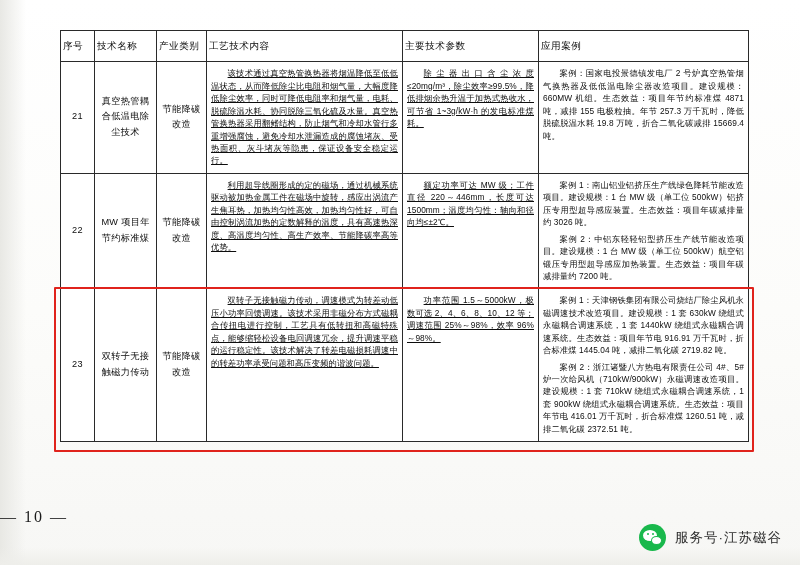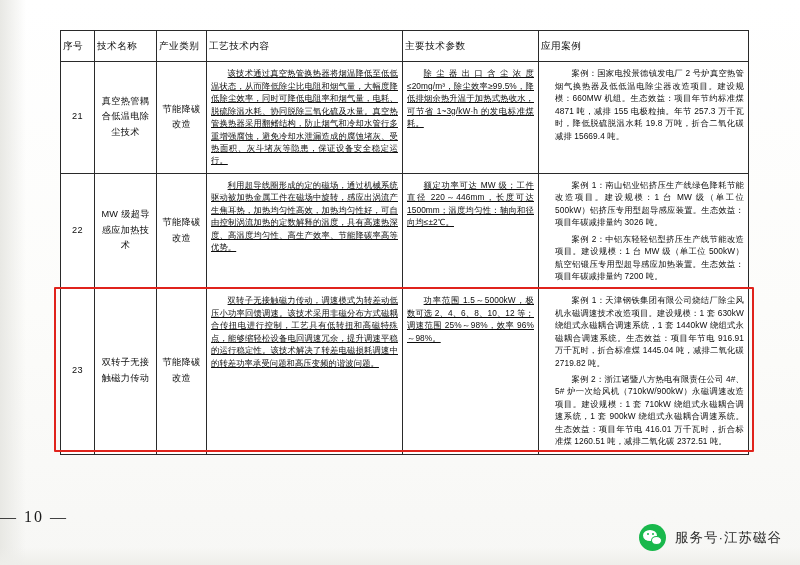--- a/index.html
+++ b/index.html
@@ -65,21 +65,21 @@
     font-size: 9.2px;
     line-height: 1.7;
     letter-spacing: 0.3px;
   }
   td.body-text {
     text-align: justify;
     text-justify: inter-ideograph;
     letter-spacing: 0.1px;
   }
   .indent { text-indent: 2em; display: block; text-decoration: underline; }
-  .case-block { display: block; margin-bottom: 4px; text-indent: 2em; margin-left: 12px; }
+  .case-block { display: block; margin-bottom: 4px; text-indent: 2em; }
   .case-block:last-child { margin-bottom: 0; }
 
   .highlight-box {
     position: absolute;
     left: 54px;
     top: 287px;
     width: 700px;
     height: 165px;
     border: 2px solid #e0231c;
     border-radius: 1px;
@@ -196,21 +196,21 @@
         </td>
         <td class="body-text">
           <span class="indent">除尘器出口含尘浓度≤20mg/m³，除尘效率≥99.5%，降低排烟余热升温于加热式热收水，可节省 1~3g/kW·h 的发电标准煤耗。</span>
         </td>
         <td class="body-text">
           <span class="case-block">案例：国家电投景德镇发电厂 2 号炉真空热管烟气换热器及低低温电除尘器改造项目。建设规模：660MW 机组。生态效益：项目年节约标准煤 4871 吨，减排 155 电极粒抽。年节 257.3 万千瓦时，降低脱硫脱温水耗 19.8 万吨，折合二氧化碳减排 15669.4 吨。</span>
         </td>
       </tr>
       <tr>
         <td class="center">22</td>
-        <td class="center">MW 级超导感应加热技术</td>
+        <td class="center">MW 项目年节约标准煤</td>
         <td class="center">节能降碳改造</td>
         <td class="body-text">
           <span class="indent">利用超导线圈形成的定的磁场，通过机械系统驱动被加热金属工件在磁场中旋转，感应出涡流产生焦耳热，加热均匀性高效，加热均匀性好，可自由控制涡流加热的定数解释的温度，具有高速热深度、高温度均匀性、高生产效率、节能降碳率高等优势。</span>
         </td>
         <td class="body-text">
           <span class="indent">额定功率可达 MW 级；工件直径 220～446mm，长度可达1500mm；温度均匀性：轴向和径向均≤±2℃。</span>
         </td>
         <td class="body-text">
           <span class="case-block">案例 1：南山铝业铝挤压生产线绿色降耗节能改造项目。建设规模：1 台 MW 级（单工位 500kW）铝挤压专用型超导感应装置。生态效益：项目年碳减排量约 3026 吨。</span>
           <span class="case-block">案例 2：中铝东轻轻铝型挤压生产线节能改造项目。建设规模：1 台 MW 级（单工位 500kW）航空铝锻压专用型超导感应加热装置。生态效益：项目年碳减排量约 7200 吨。</span>

